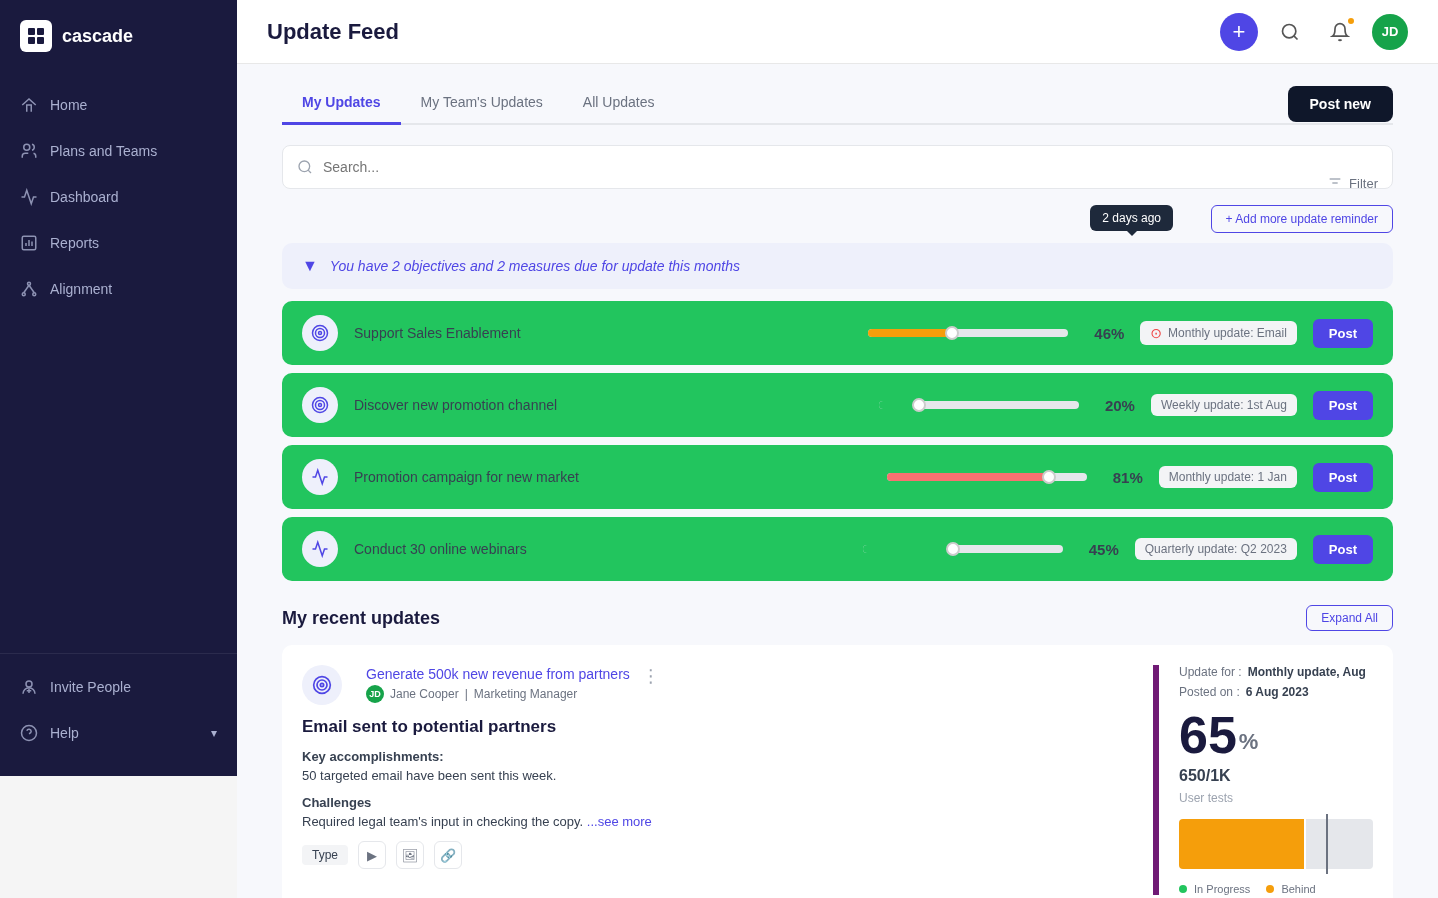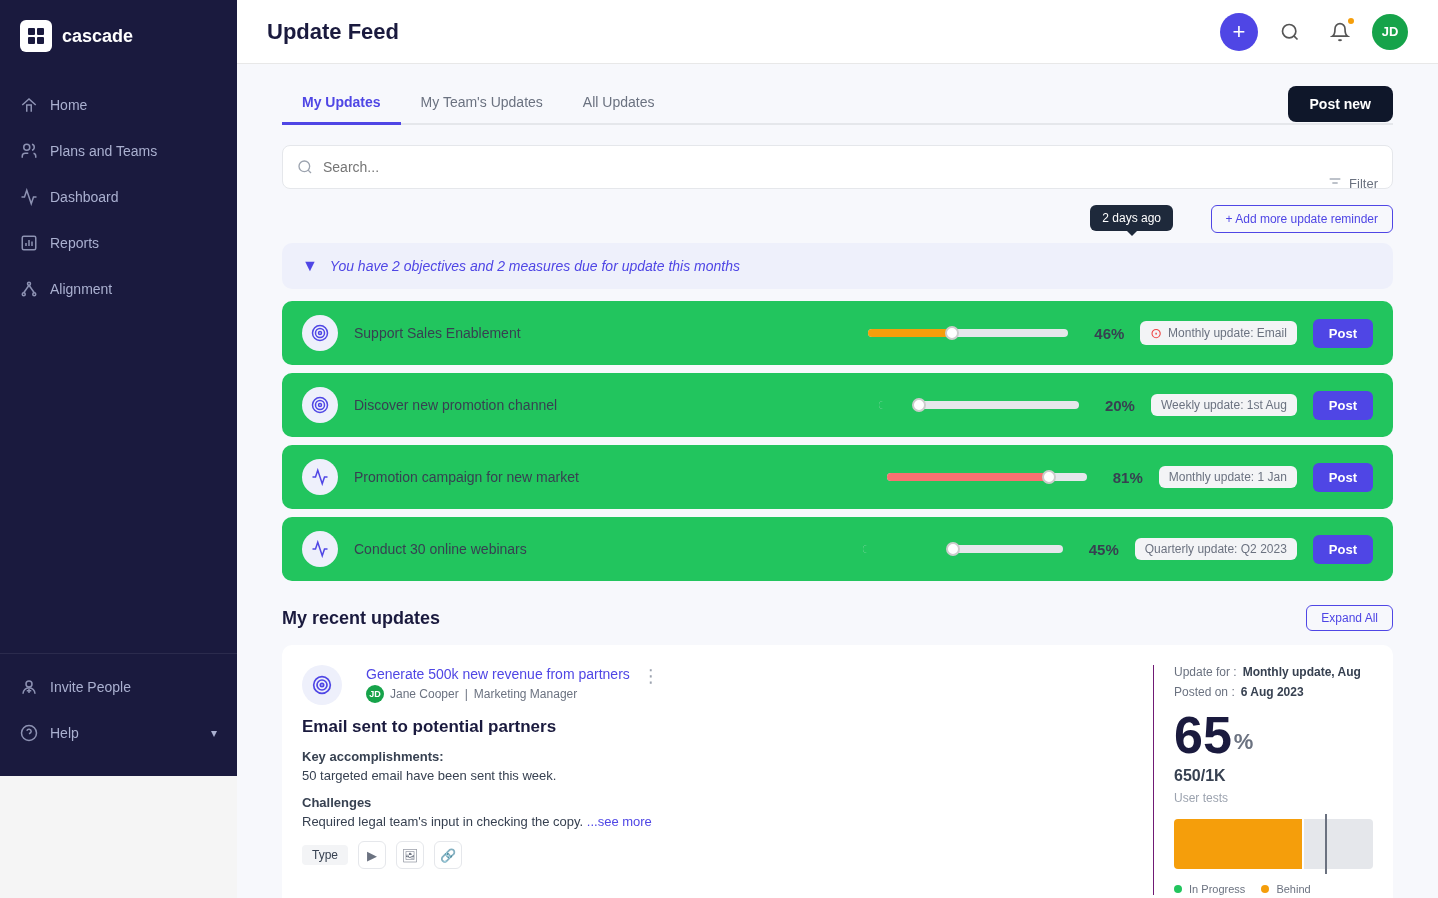--- a/index.html
+++ b/index.html
@@ -360,21 +360,21 @@
       border: 1px solid #e5e7eb;
       border-radius: 6px;
       display: flex; align-items: center; justify-content: center;
       cursor: pointer; color: #6b7280; font-size: 13px;
     }
 
     
     .update-card-right {
       width: 220px;
       flex-shrink: 0;
-      border-left: 1px solid #701a75;
+      border-left: 6px solid #701a75;
       padding-left: 20px;
       display: flex;
       flex-direction: column;
       gap: 6px;
     }
     .right-meta-row { display: flex; gap: 6px; font-size: 12px; color: #6b7280; }
     .right-meta-label { font-weight: 500; }
     .right-meta-value { color: #374151; font-weight: 600; }
     .big-pct { font-size: 52px; font-weight: 700; color: #1a1a3e; line-height: 1; margin-top: 4px; display: flex; align-items: flex-end; gap: 2px; }
     .big-pct-sign { font-size: 22px; margin-bottom: 8px; color: #6b7280; }

